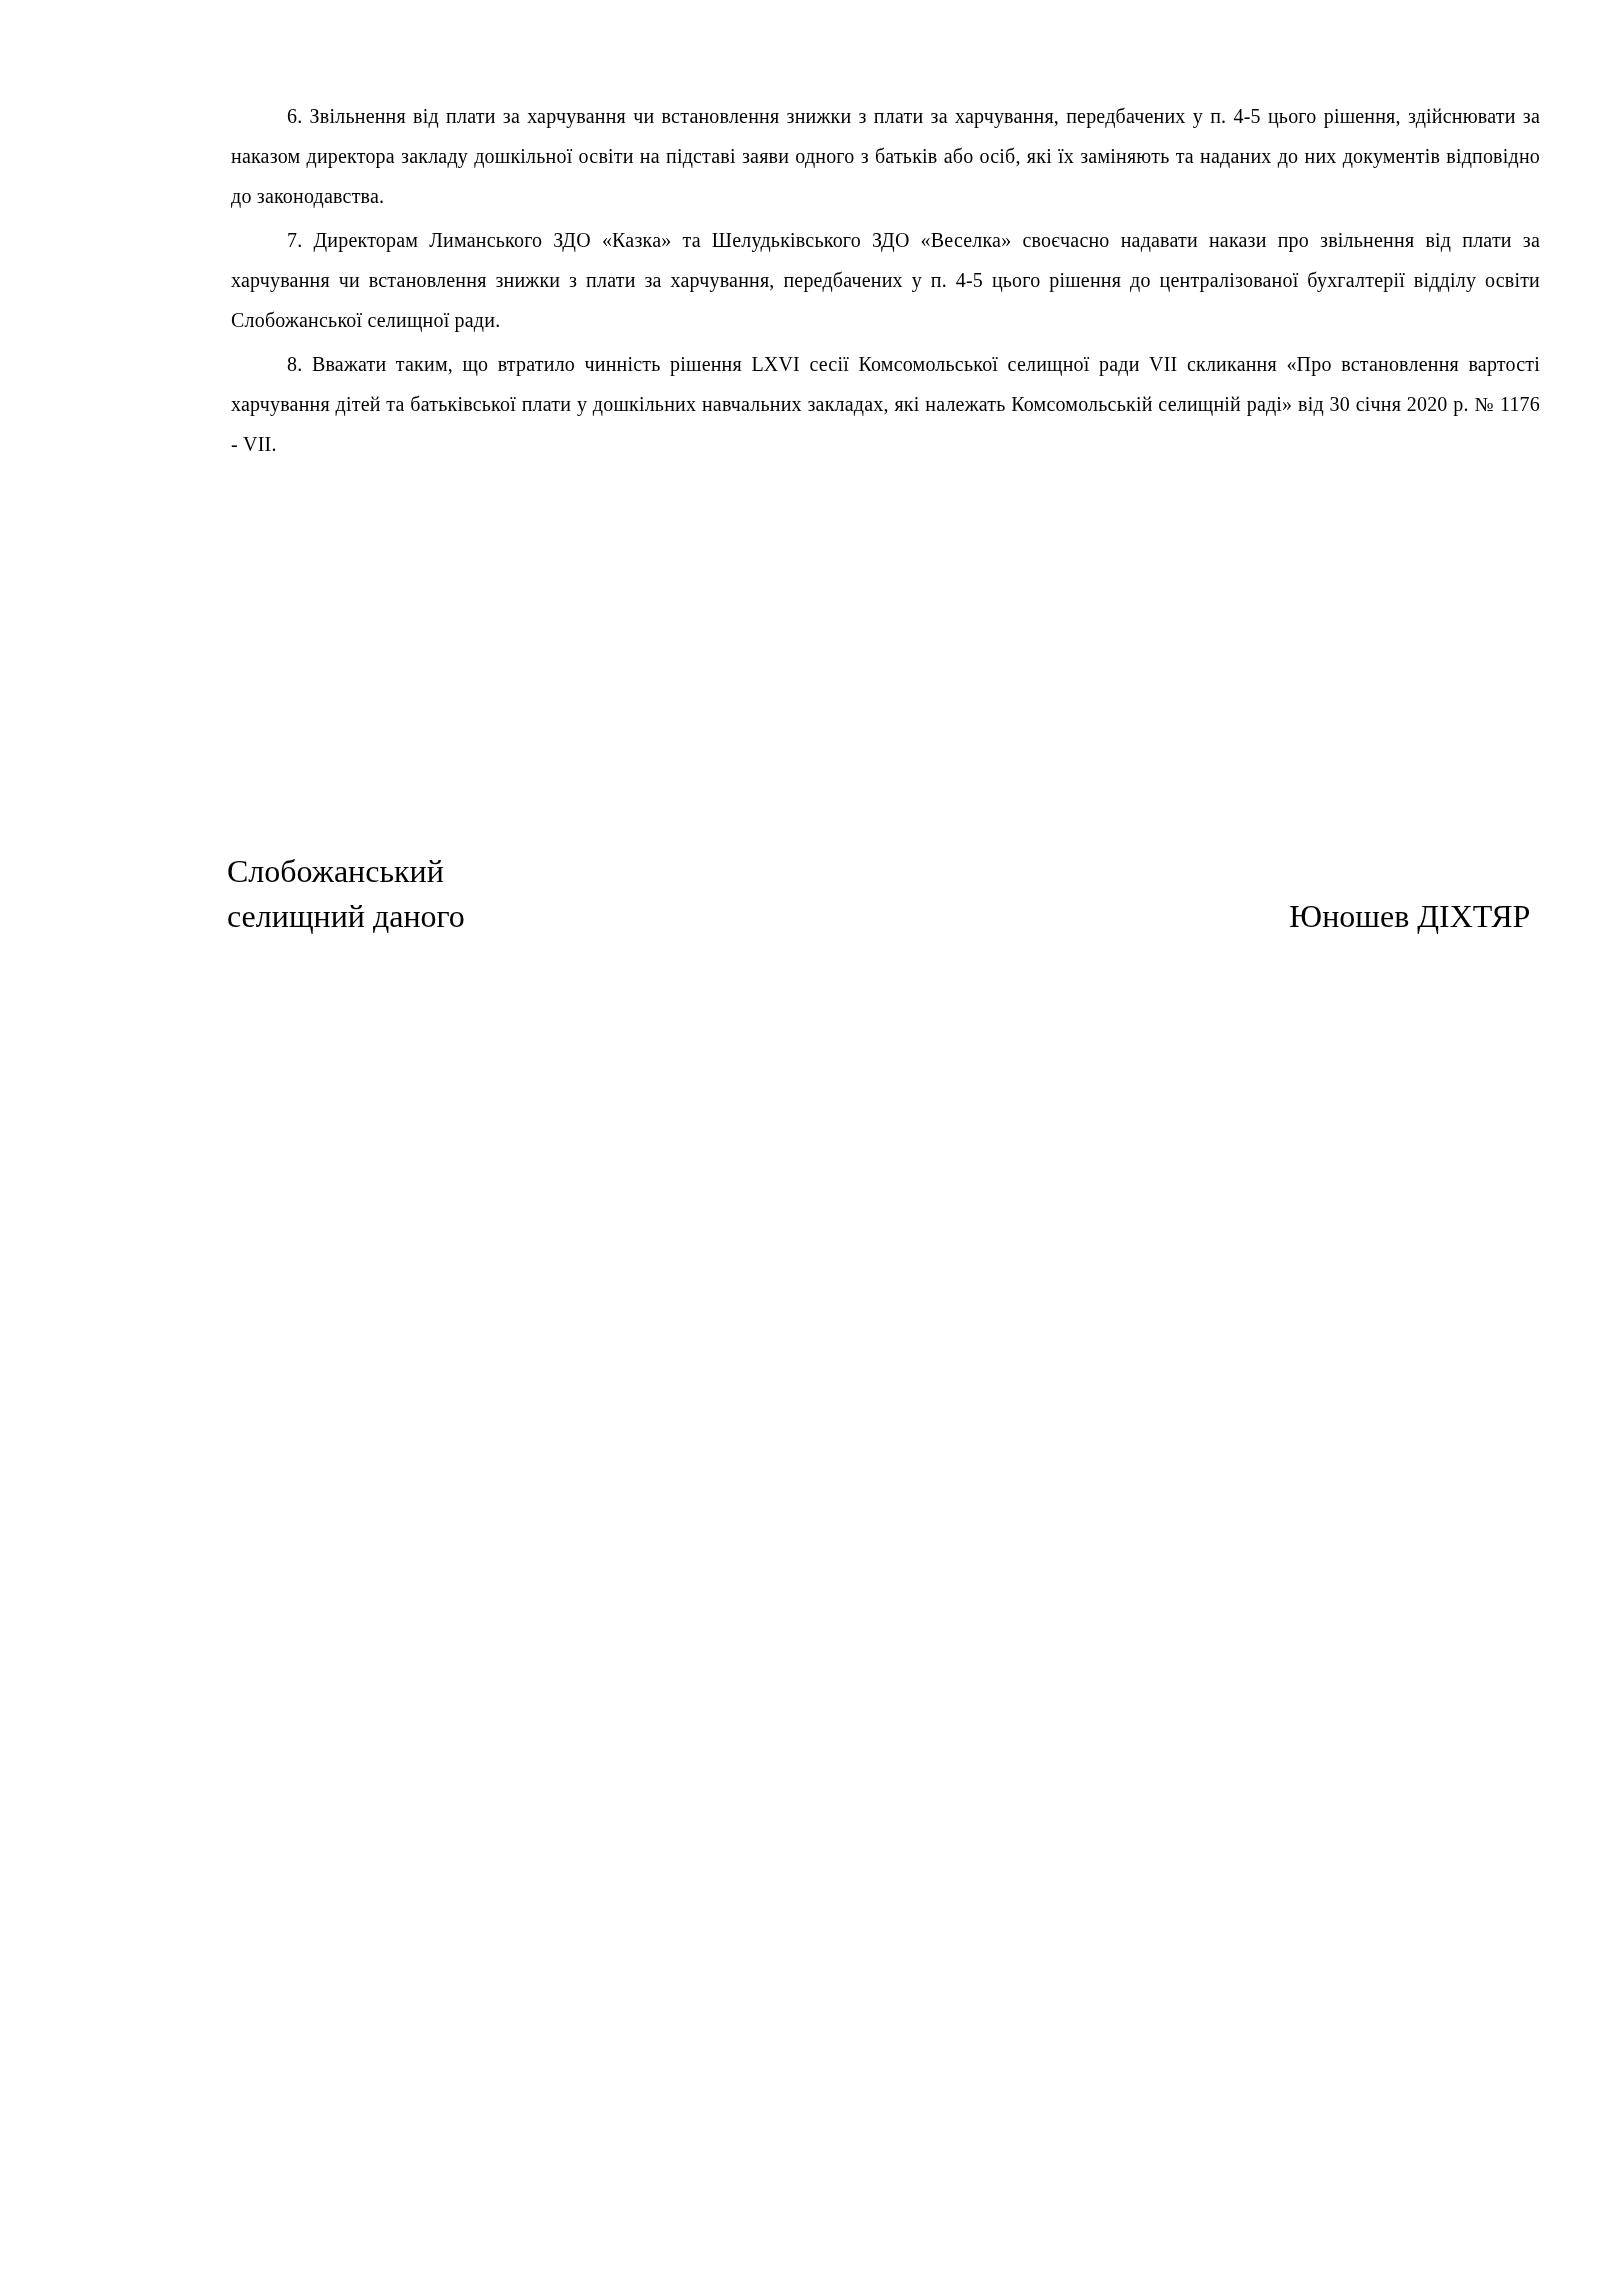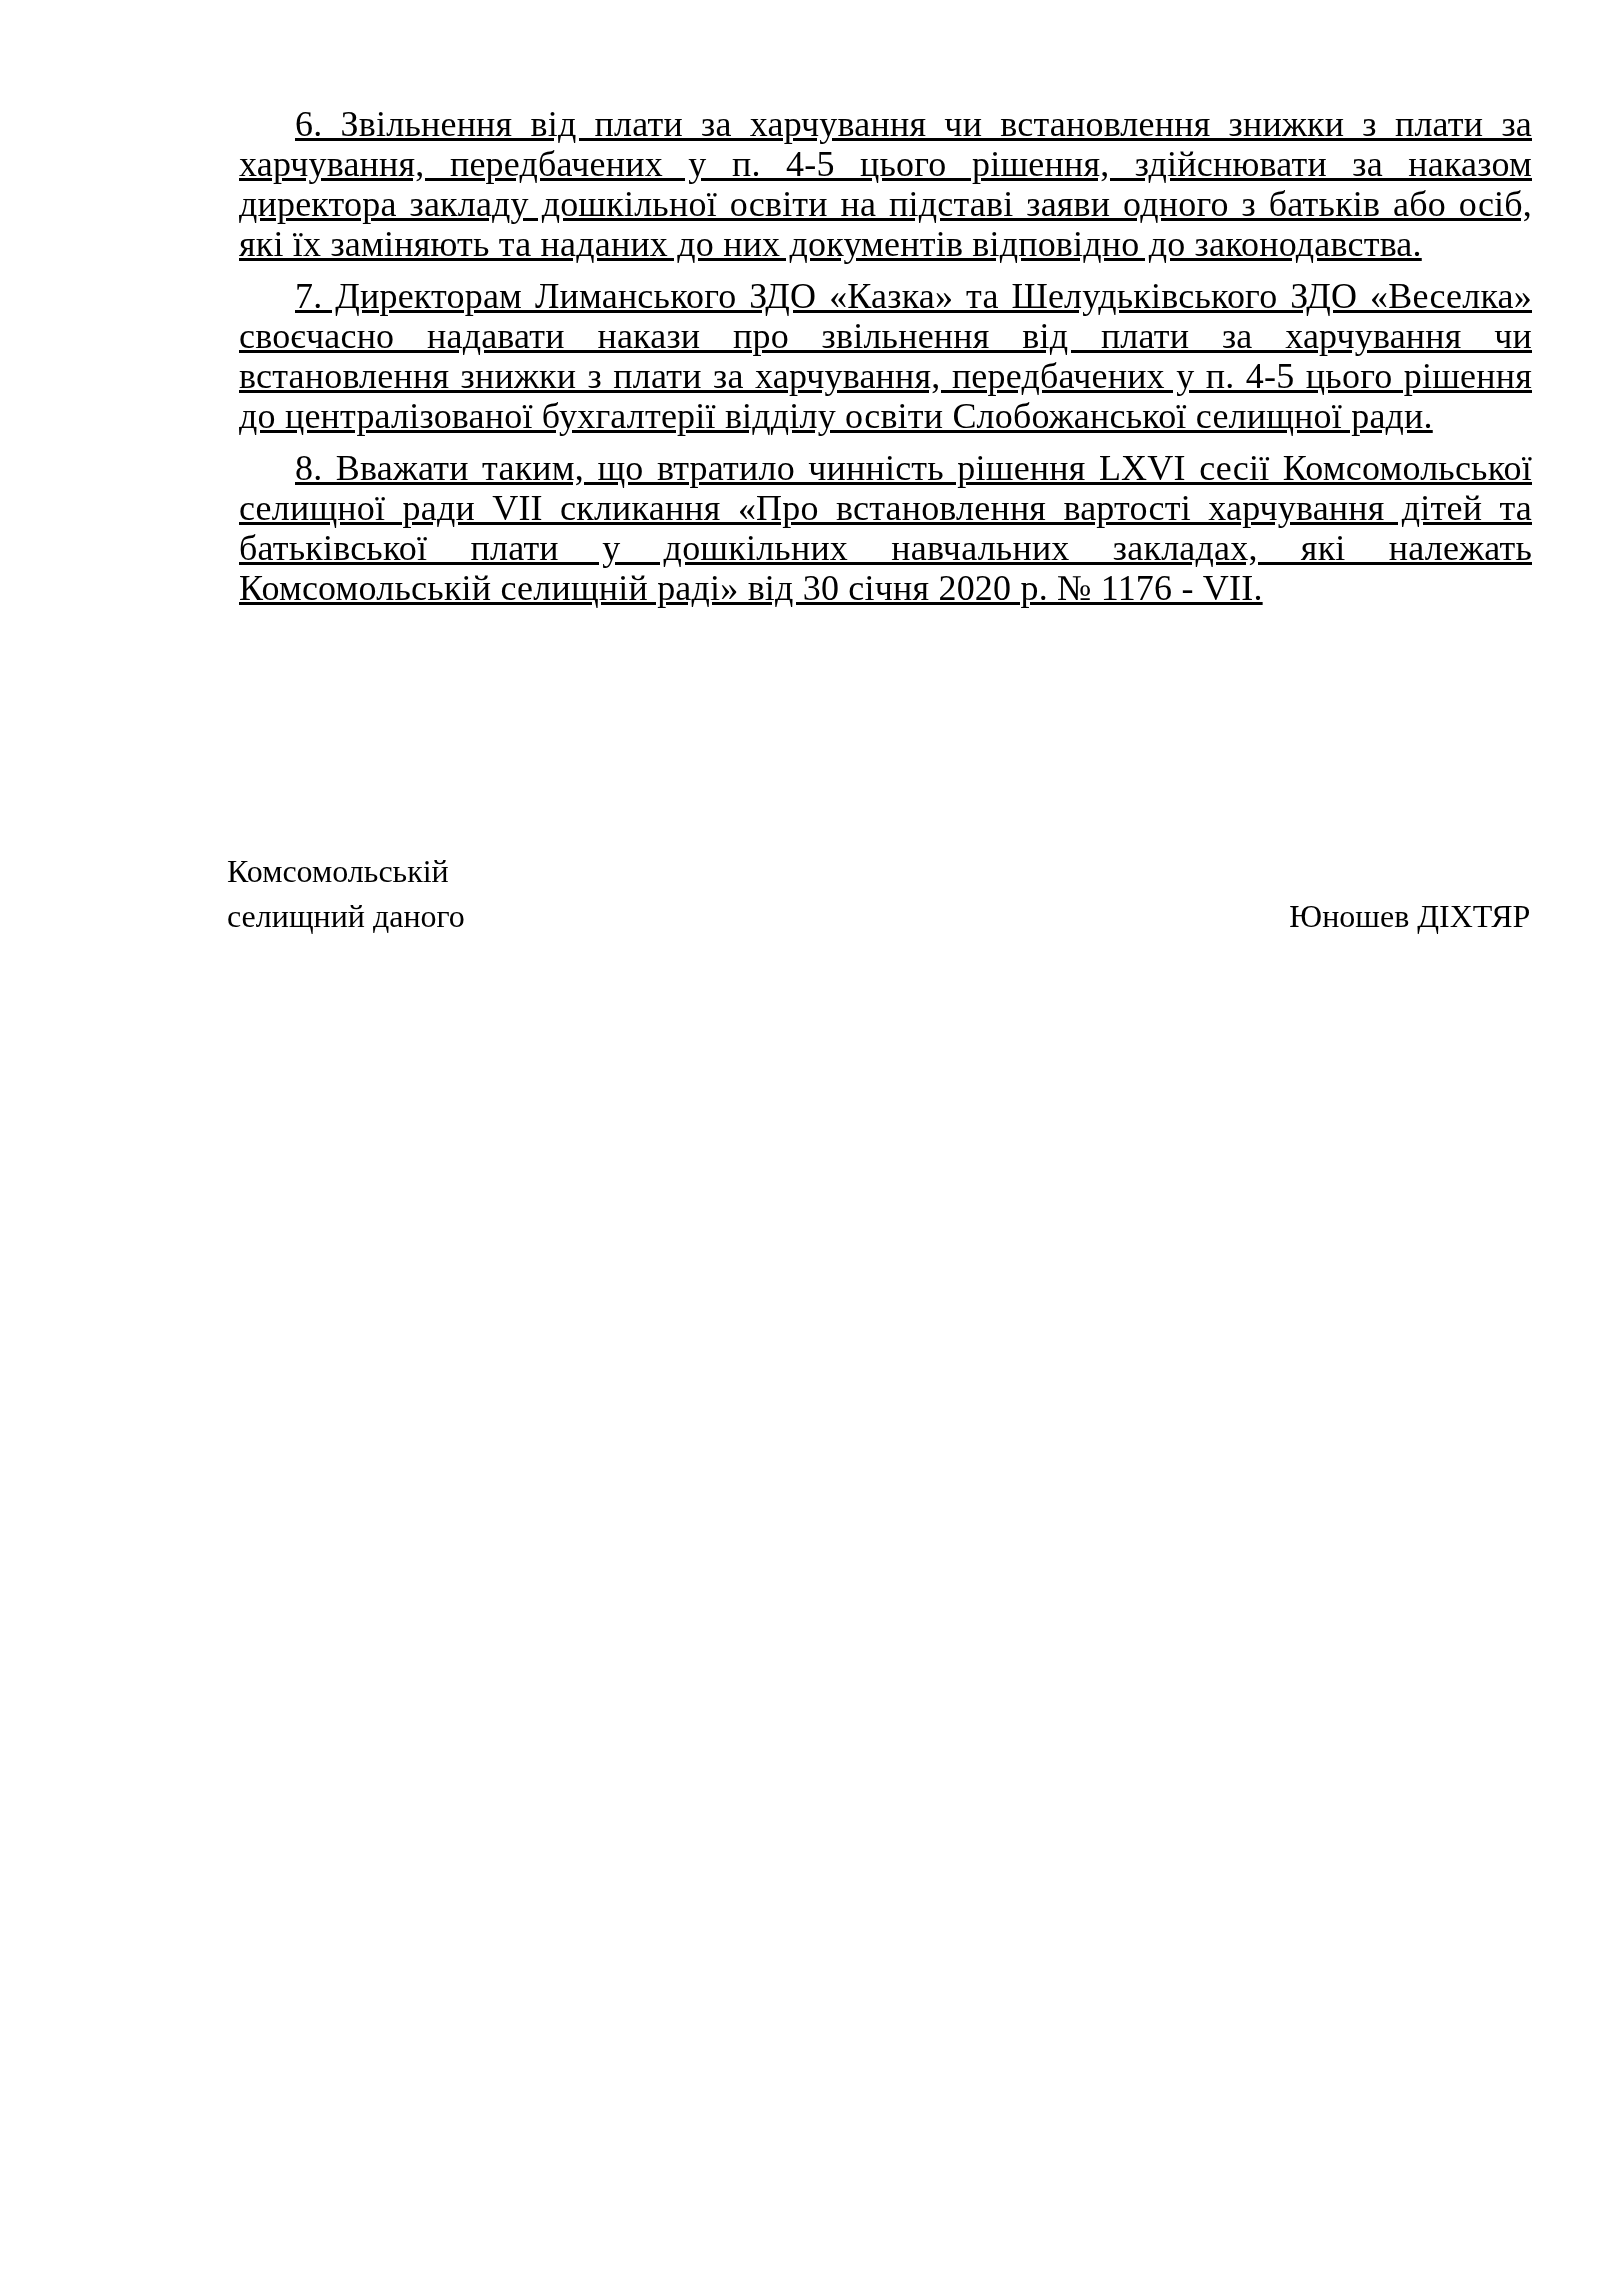--- a/index.html
+++ b/index.html
@@ -16,27 +16,26 @@
     font-family: "Liberation Serif", "DejaVu Serif", serif;
     color: #000000;
   }
   .content {
     position: absolute;
     left: 227px;
     top: 92px;
     width: 1317px;
   }
   .para {
-    margin: 12px;
-    font-size: 36px;
+    margin: 4px;
+    font-size: 20px;
     line-height: 40px;
     text-align: justify;
     text-indent: 56px;
     letter-spacing: 0.2px;
-    text-decoration: underline;
   }
   .signature {
     position: absolute;
     left: 227px;
     top: 849px;
     width: 1317px;
     display: flex;
     justify-content: space-between;
     align-items: flex-end;
     font-size: 32px;
@@ -53,19 +52,19 @@
 
 <div class="page">
   <div class="content">
     <p class="para">6. Звільнення від плати за харчування чи встановлення знижки з плати за харчування, передбачених у п. 4-5 цього рішення, здійснювати за наказом директора закладу дошкільної освіти на підставі заяви одного з батьків або осіб, які їх заміняють та наданих до них документів відповідно до законодавства.</p>
     <p class="para">7. Директорам Лиманського ЗДО «Казка» та Шелудьківського ЗДО «Веселка» своєчасно надавати накази про звільнення від плати за харчування чи встановлення знижки з плати за харчування, передбачених у п. 4-5 цього рішення до централізованої бухгалтерії відділу освіти Слобожанської селищної ради.</p>
     <p class="para">8. Вважати таким, що втратило чинність рішення LXVI сесії Комсомольської селищної ради VII  скликання «Про встановлення вартості харчування дітей та батьківської плати у дошкільних навчальних закладах, які належать Комсомольській селищній раді» від 30 січня 2020 р.  № 1176 - VII.</p>
   </div>
 
   <div class="signature">
     <div class="sig-left">
-      <div>Комсомольській</div>
+      <div>Слобожанський</div>
       <div>селищний даного</div>
     </div>
     <div class="sig-name">Юношев ДІХТЯР</div>
   </div>
 </div>
 
 
 </body></html>

